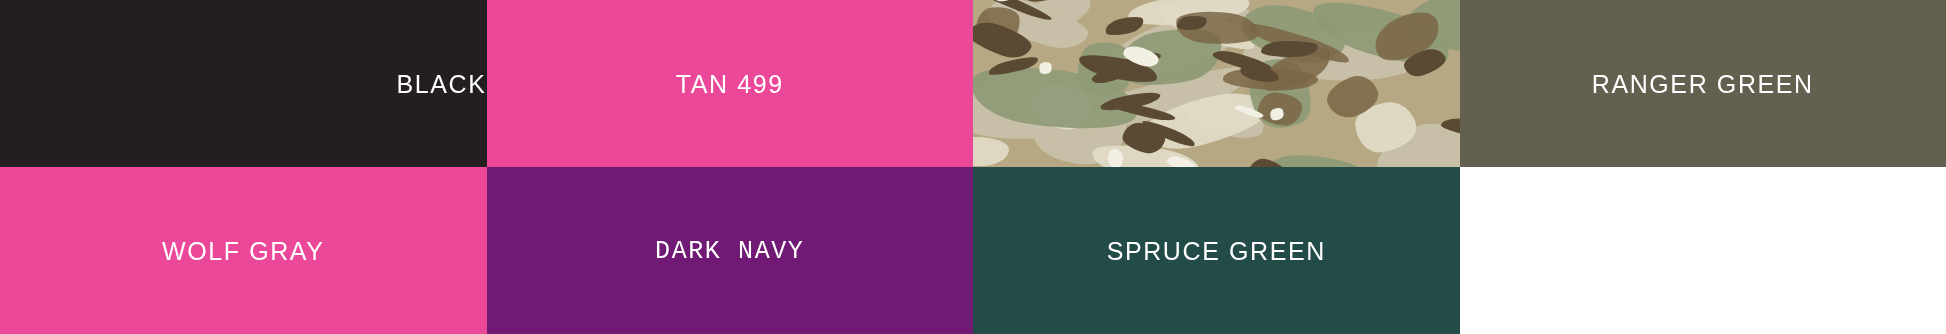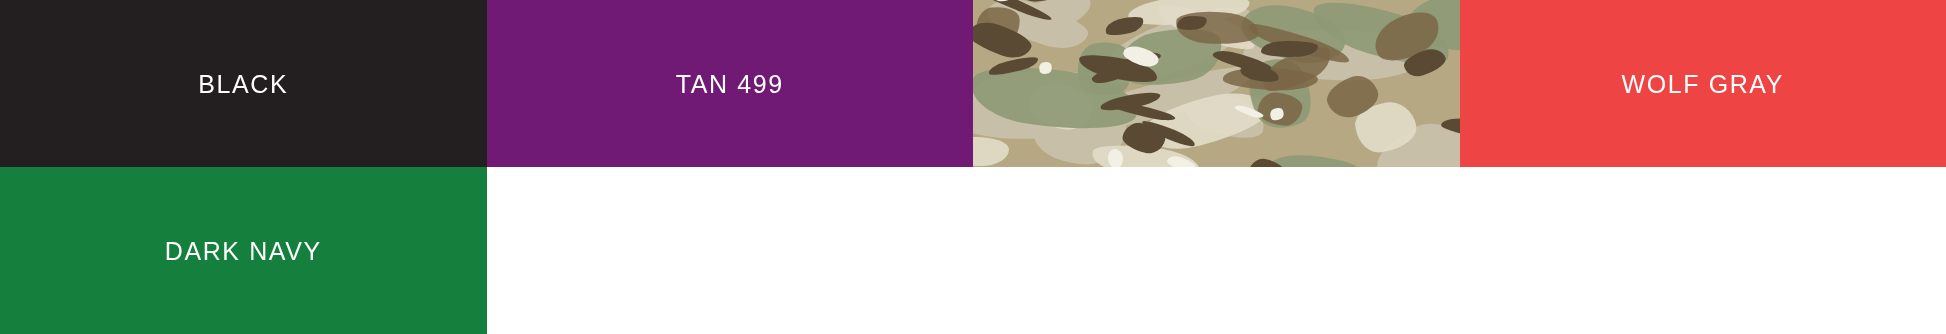--- a/index.html
+++ b/index.html
@@ -65,26 +65,26 @@
   }
   .blob.b2 { border-radius: 60% 40% 55% 45% / 42% 58% 40% 60%; }
   .blob.b3 { border-radius: 40% 60% 38% 62% / 62% 38% 64% 36%; }
   .blob.b4 { border-radius: 55% 45% 62% 38% / 38% 62% 42% 58%; }
 </style>
 </head>
 <body>
 
 <div id="swatch-grid">
 
-  <div class="swatch" style="background-color: rgb(35, 31, 32);">
+  <div class="swatch" style="background-color: rgb(35, 31, 32); justify-content: flex-end;">
     <span class="swatch-label">BLACK</span>
   </div>
 
 
-  <div class="swatch" style="background-color: #701a75;">
+  <div class="swatch" style="background-color: #ec4899;">
     <span class="swatch-label">TAN 499</span>
   </div>
 
   <div class="swatch">
     <div class="camo">
       <div class="camo-base" style="background-color: rgb(181, 168, 130);"></div>
       <div class="camo-layer">
           <div class="blob b3" style="width: 196.86px; height: 33.8051px; left: 87.8879px; top: 82.7892px; background: rgb(200, 191, 168); opacity: 1; transform: rotate(-15.9087deg);"></div>
           <div class="blob b2" style="width: 196.272px; height: 54.2193px; left: 445.12px; top: 158.251px; background: rgb(200, 191, 168); opacity: 1; transform: rotate(23.6526deg);"></div>
           <div class="blob b2" style="width: 172.806px; height: 53.6469px; left: 271.964px; top: 192.188px; background: rgb(200, 191, 168); opacity: 1; transform: rotate(23.1408deg);"></div>
@@ -143,23 +143,29 @@
           <div class="blob " style="width: 36.3816px; height: 17.2634px; left: 149.564px; top: 47.8728px; background: rgb(242, 239, 228); opacity: 1; transform: rotate(17.8994deg);"></div>
           <div class="blob b3" style="width: 29.5556px; height: 7.39902px; left: 261.496px; top: 108.399px; background: rgb(242, 239, 228); opacity: 1; transform: rotate(20.1342deg);"></div>
           <div class="blob b3" style="width: 29.2154px; height: 11.5533px; left: 194.251px; top: 157.785px; background: rgb(242, 239, 228); opacity: 1; transform: rotate(18.6528deg);"></div>
           <div class="blob b3" style="width: 12.6994px; height: 11.9213px; left: 65.7413px; top: 62.2694px; background: rgb(242, 239, 228); opacity: 1; transform: rotate(-16.7228deg);"></div>
           <div class="blob " style="width: 15.3535px; height: 19.0971px; left: 135.449px; top: 149.372px; background: rgb(242, 239, 228); opacity: 1; transform: rotate(-9.752deg);"></div>
           <div class="blob " style="width: 24.3221px; height: 19.5638px; left: 19.1299px; top: -18.5926px; background: rgb(242, 239, 228); opacity: 1; transform: rotate(-22.3127deg);"></div>
         </div>
     </div>
   </div>
 
+  <div class="swatch" style="background-color: rgb(99, 96, 79);">
+    <span class="swatch-label">RANGER GREEN</span>
+  </div>
 
-  <div class="swatch" style="background-color: #ef4444;">
+  <div class="swatch" style="background-color: #ec4899;">
     <span class="swatch-label">WOLF GRAY</span>
   </div>
 
-  <div class="swatch" style="background-color: #15803d;">
+  <div class="swatch" style="background-color: #701a75; font-family: Liberation Mono, monospace;">
     <span class="swatch-label">DARK NAVY</span>
   </div>
 
+  <div class="swatch" style="background-color: rgb(35, 75, 72);">
+    <span class="swatch-label">SPRUCE GREEN</span>
+  </div>
 
 </div>
 
 </body></html>

